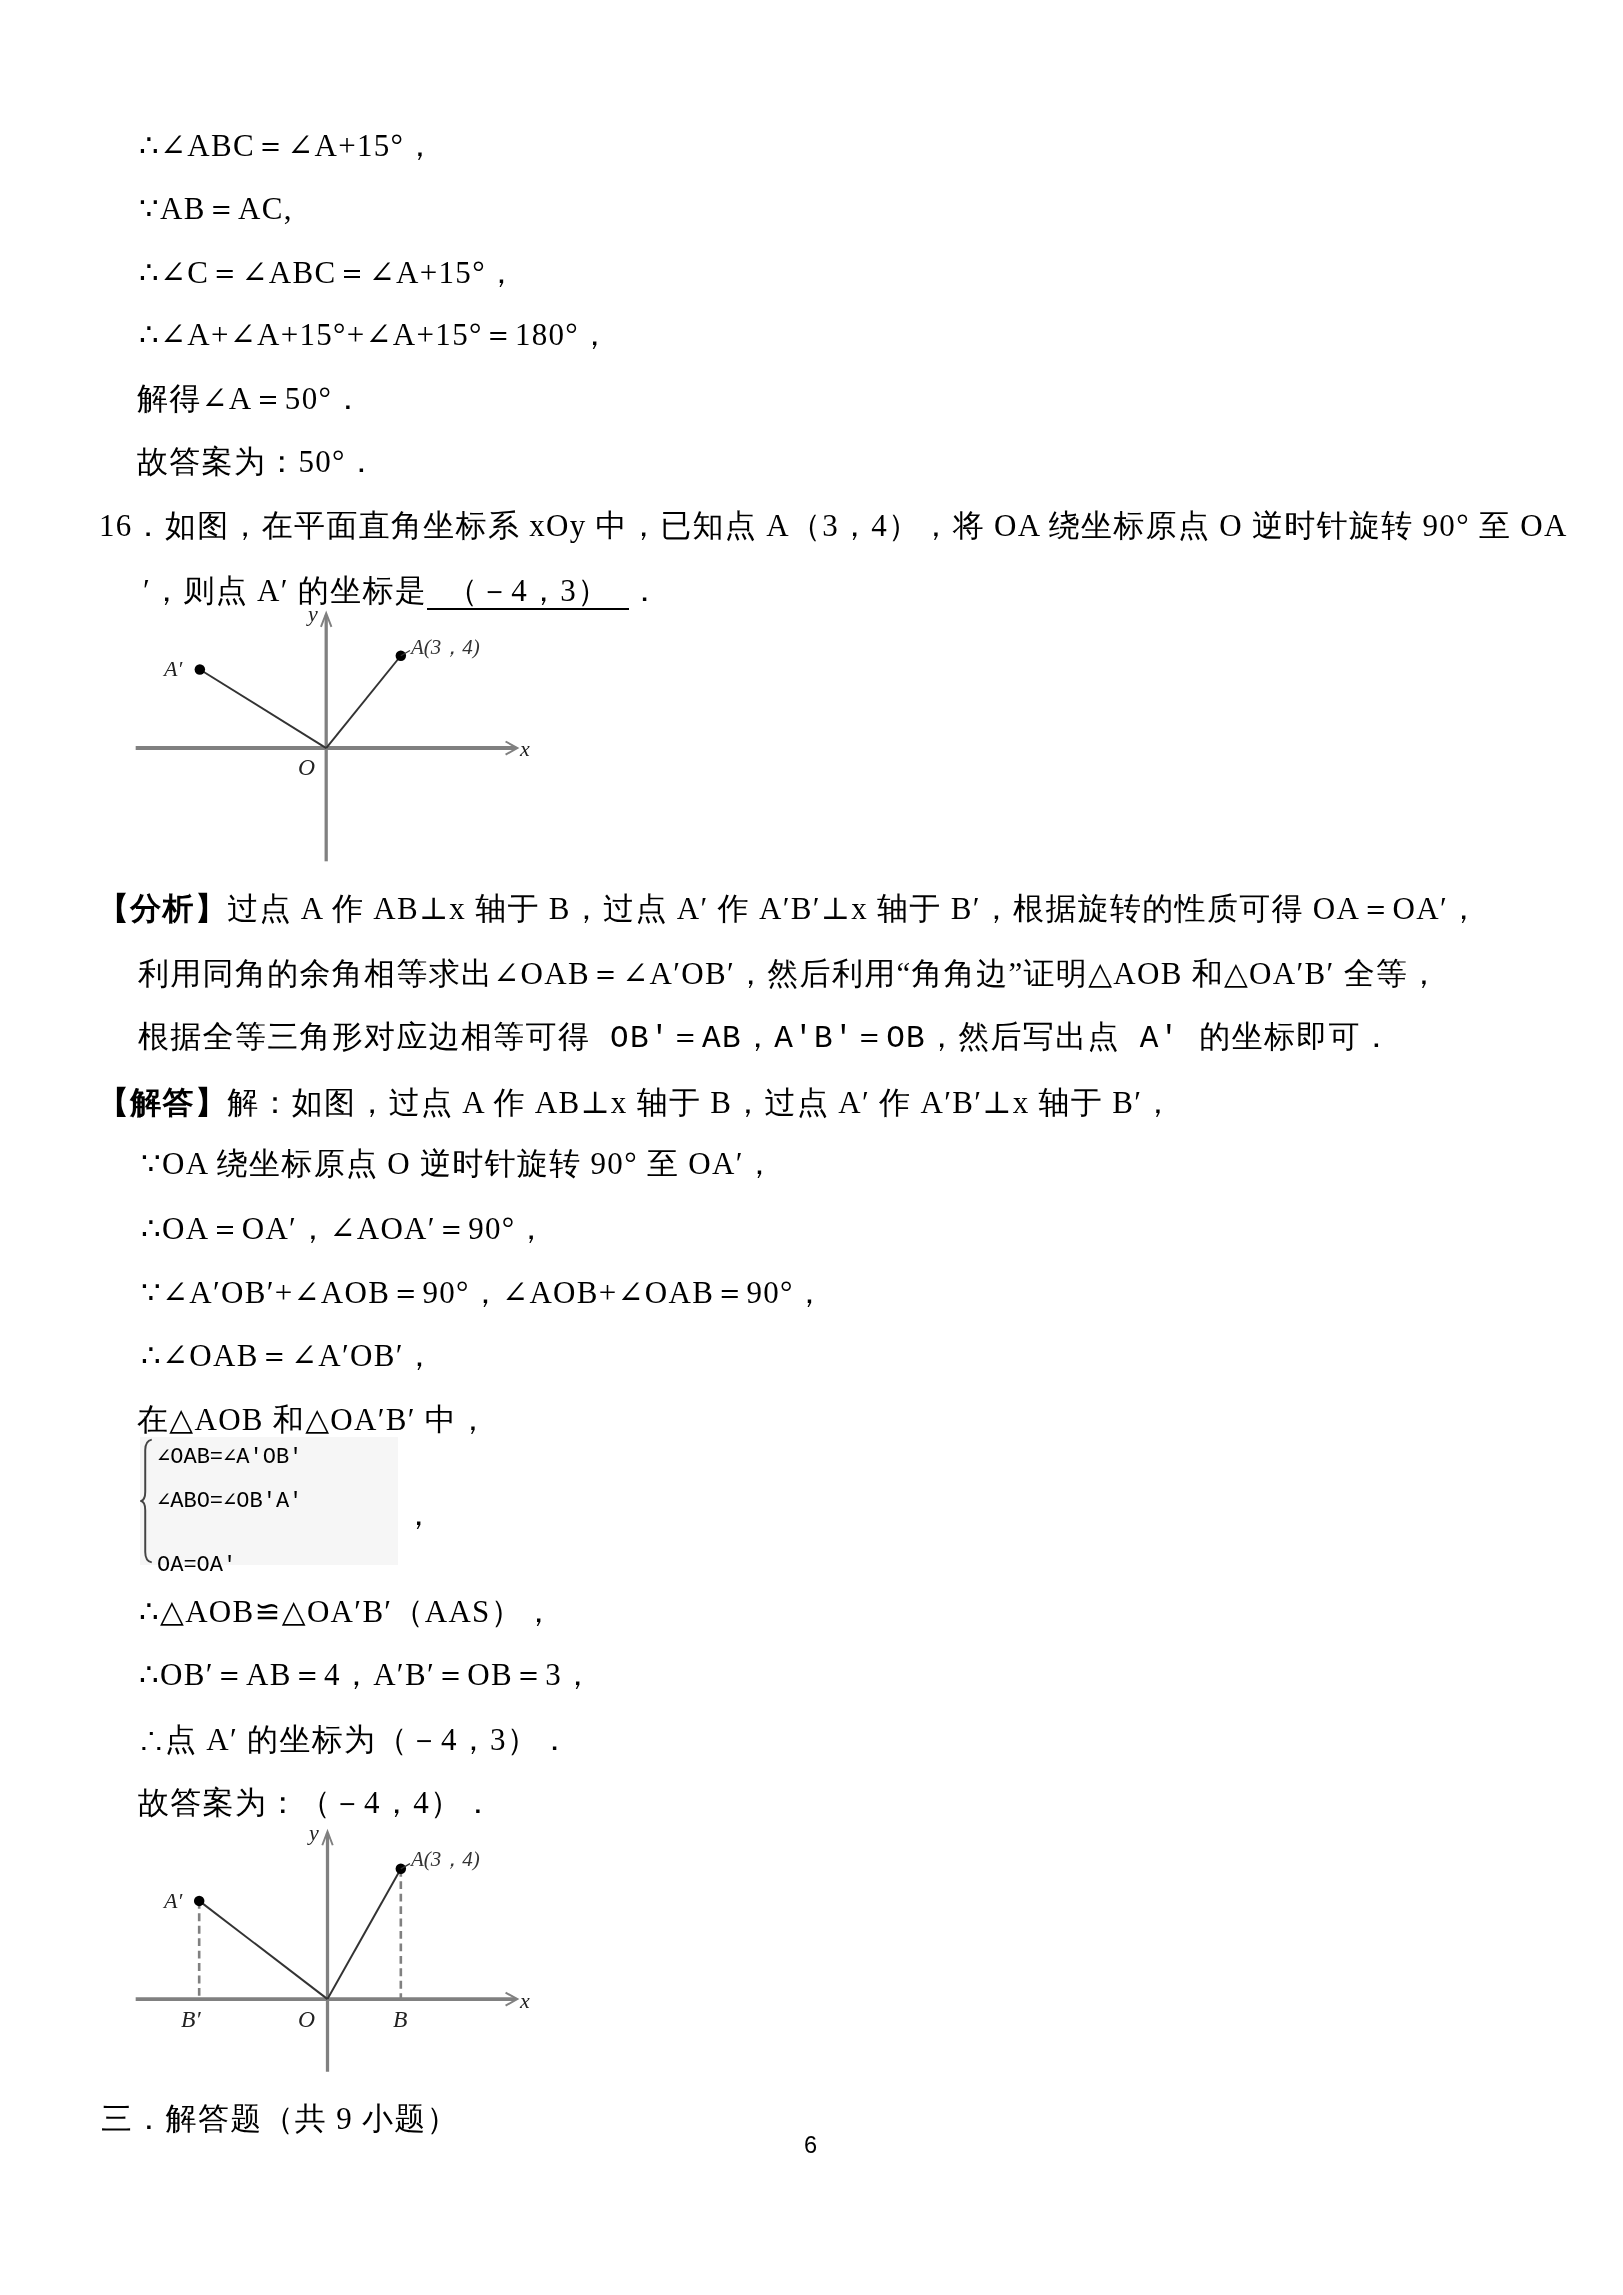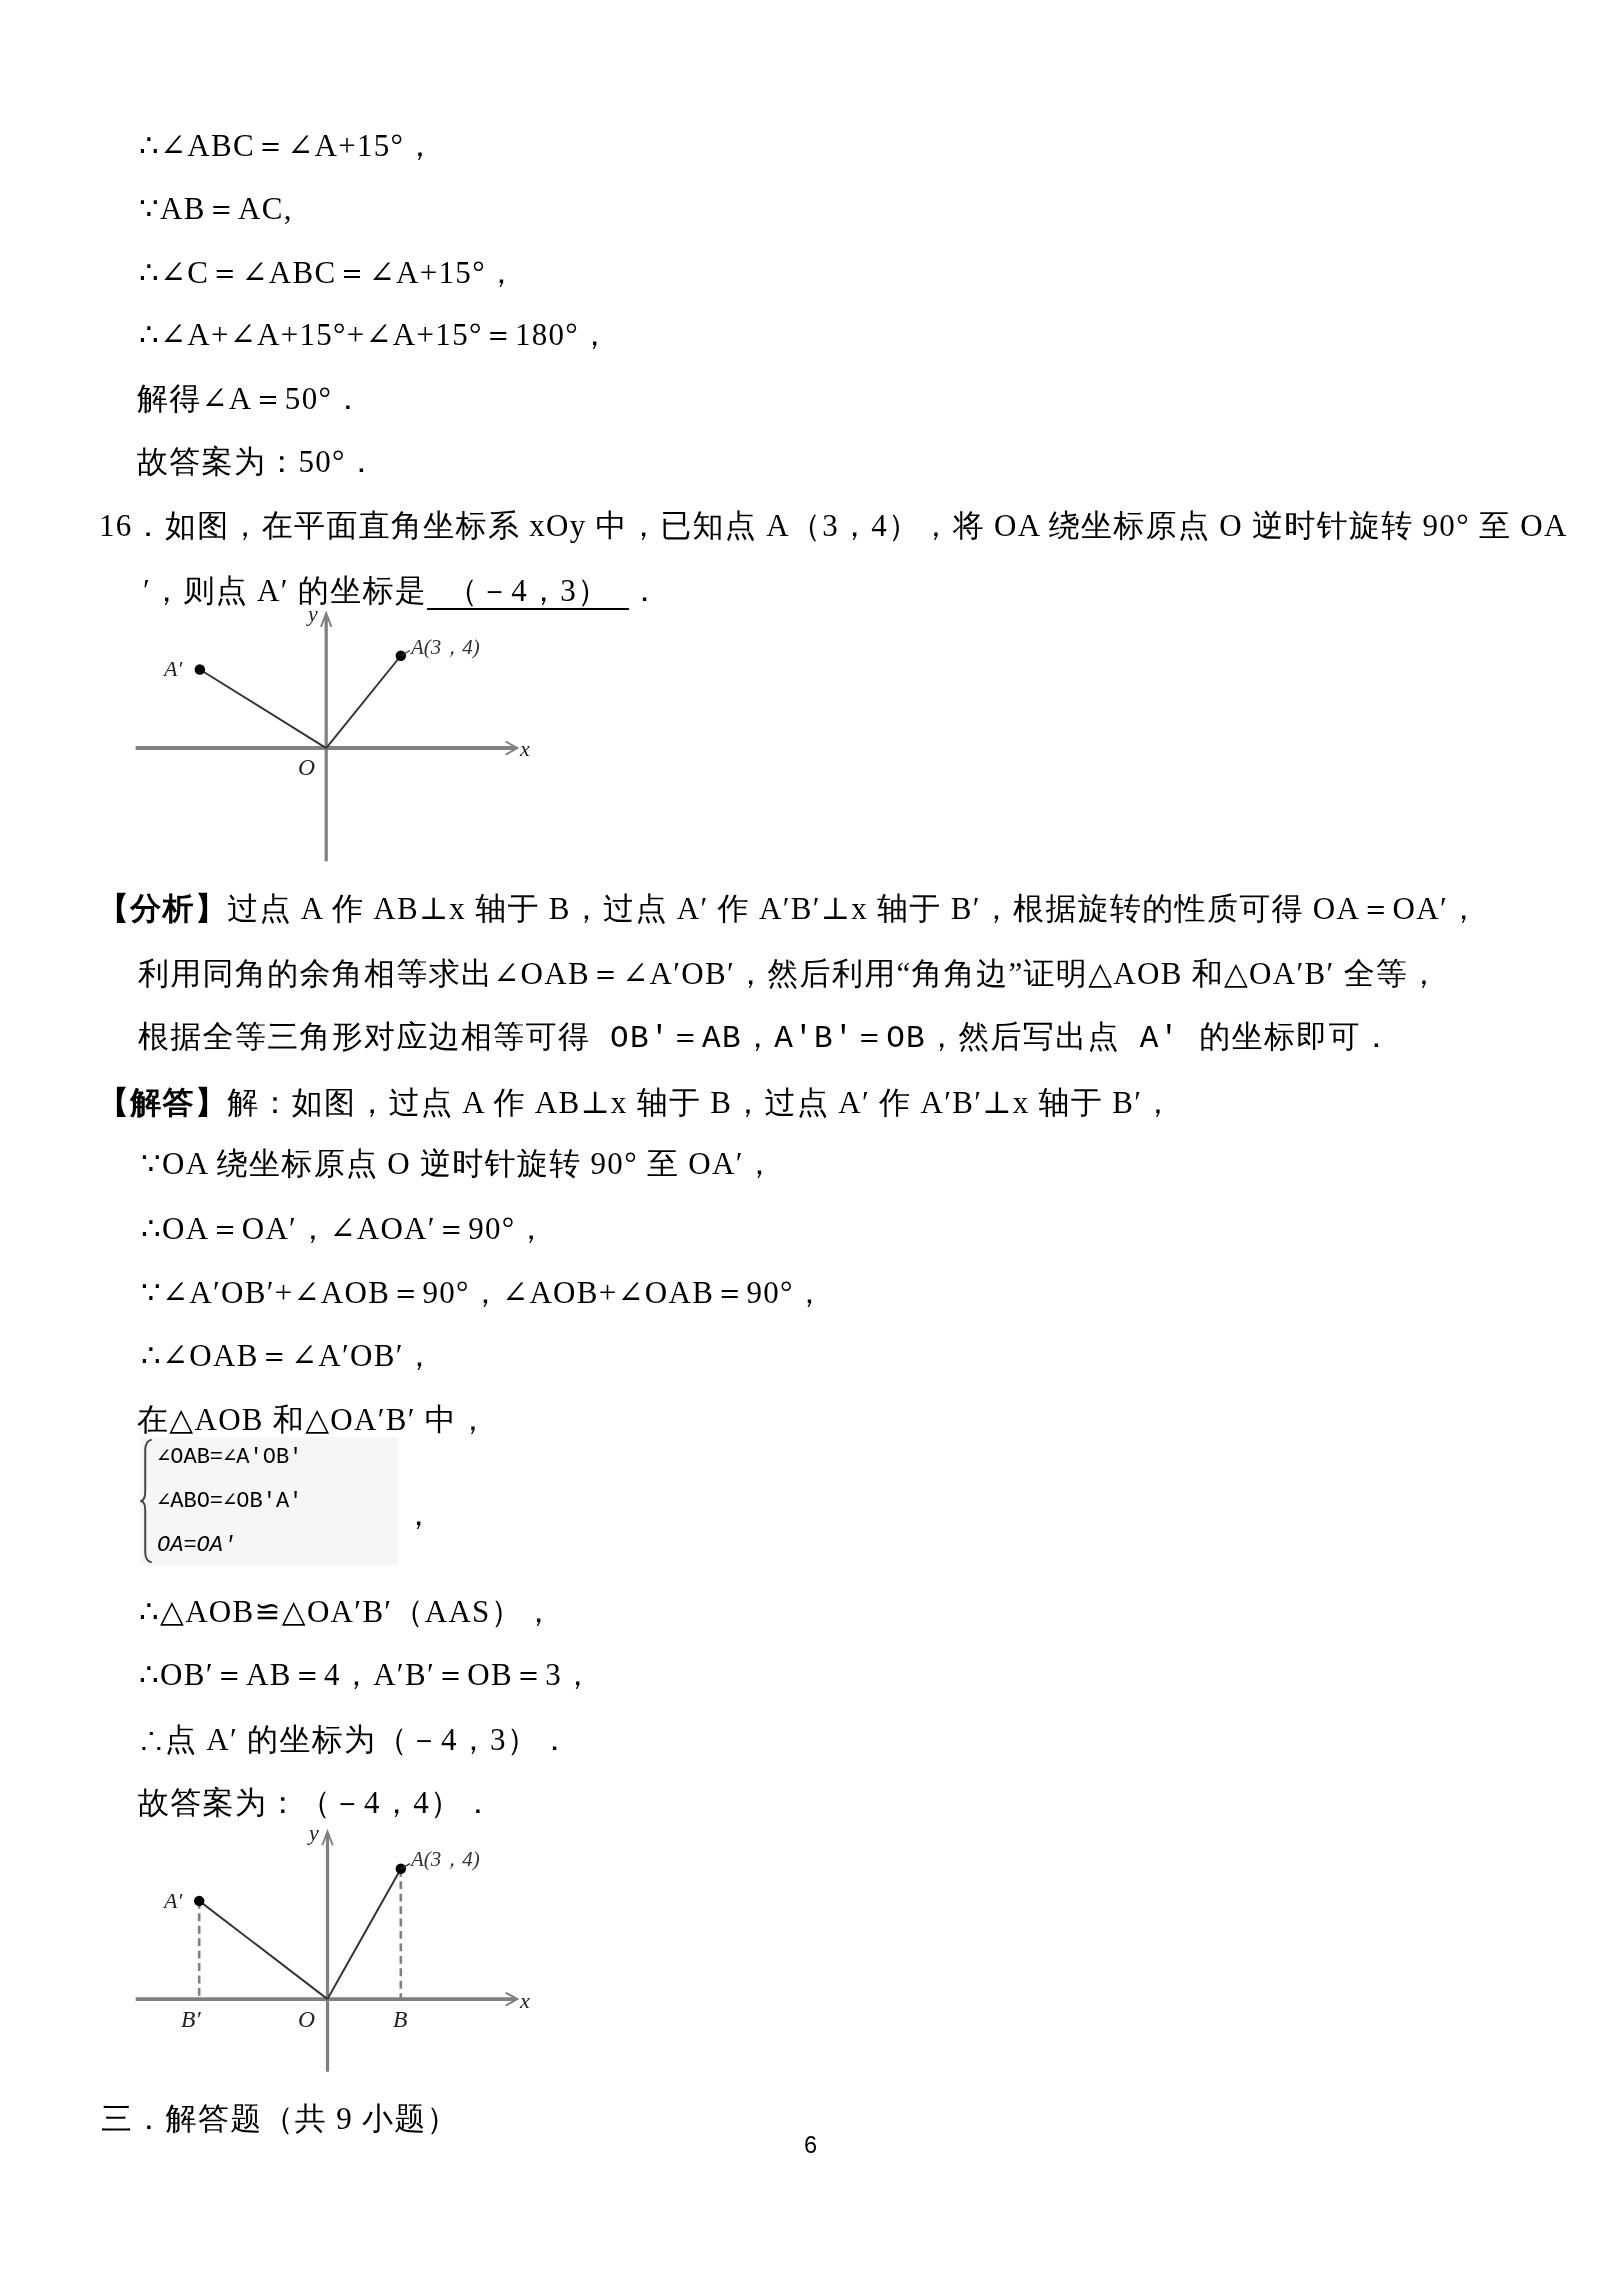--- a/index.html
+++ b/index.html
@@ -61,21 +61,21 @@
 <div class="line" style="left:141px;top:1260px;">∵∠A′OB′+∠AOB＝90°，∠AOB+∠OAB＝90°，</div>
 <div class="line" style="left:141px;top:1323px;">∴∠OAB＝∠A′OB′，</div>
 <div class="line" style="left:137px;top:1387px;">在△AOB 和△OA′B′ 中，</div>
 
 <div class="brace-block">
   <svg class="brace" viewBox="0 0 22 196" width="14.4" height="128">
     <path d="M18 4 Q8 6 8 20 L8 84 Q8 96 2 98 Q8 100 8 112 L8 176 Q8 190 18 192" fill="none" stroke="#444" stroke-width="3"></path>
   </svg>
   <div class="sys-line" style="top:3.9px;">∠OAB=∠A′OB′</div>
   <div class="sys-line" style="top:48px;">∠ABO=∠OB′A′</div>
-  <div class="sys-line" style="top:92px;font-style:italic;">OA=OA′</div>
+  <div class="sys-line" style="top:112px;">OA=OA′</div>
 </div>
 <div class="line" style="left:403px;top:1353px;top:1482px;">，</div>
 
 <div class="line" style="left:139px;top:1579px;">∴△AOB≌△OA′B′（AAS），</div>
 <div class="line" style="left:139px;top:1642px;">∴OB′＝AB＝4，A′B′＝OB＝3，</div>
 <div class="line" style="left:139px;top:1707px;">∴点 A′ 的坐标为（－4，3）．</div>
 <div class="line" style="left:138px;top:1770px;">故答案为：（－4，4）．</div>
 
 <svg class="fig" style="left:118px;top:1819px;" width="419" height="262" viewBox="180 2780 640 400">
   <line x1="207" y1="3055" x2="788" y2="3055" stroke="#808080" stroke-width="6"></line>

